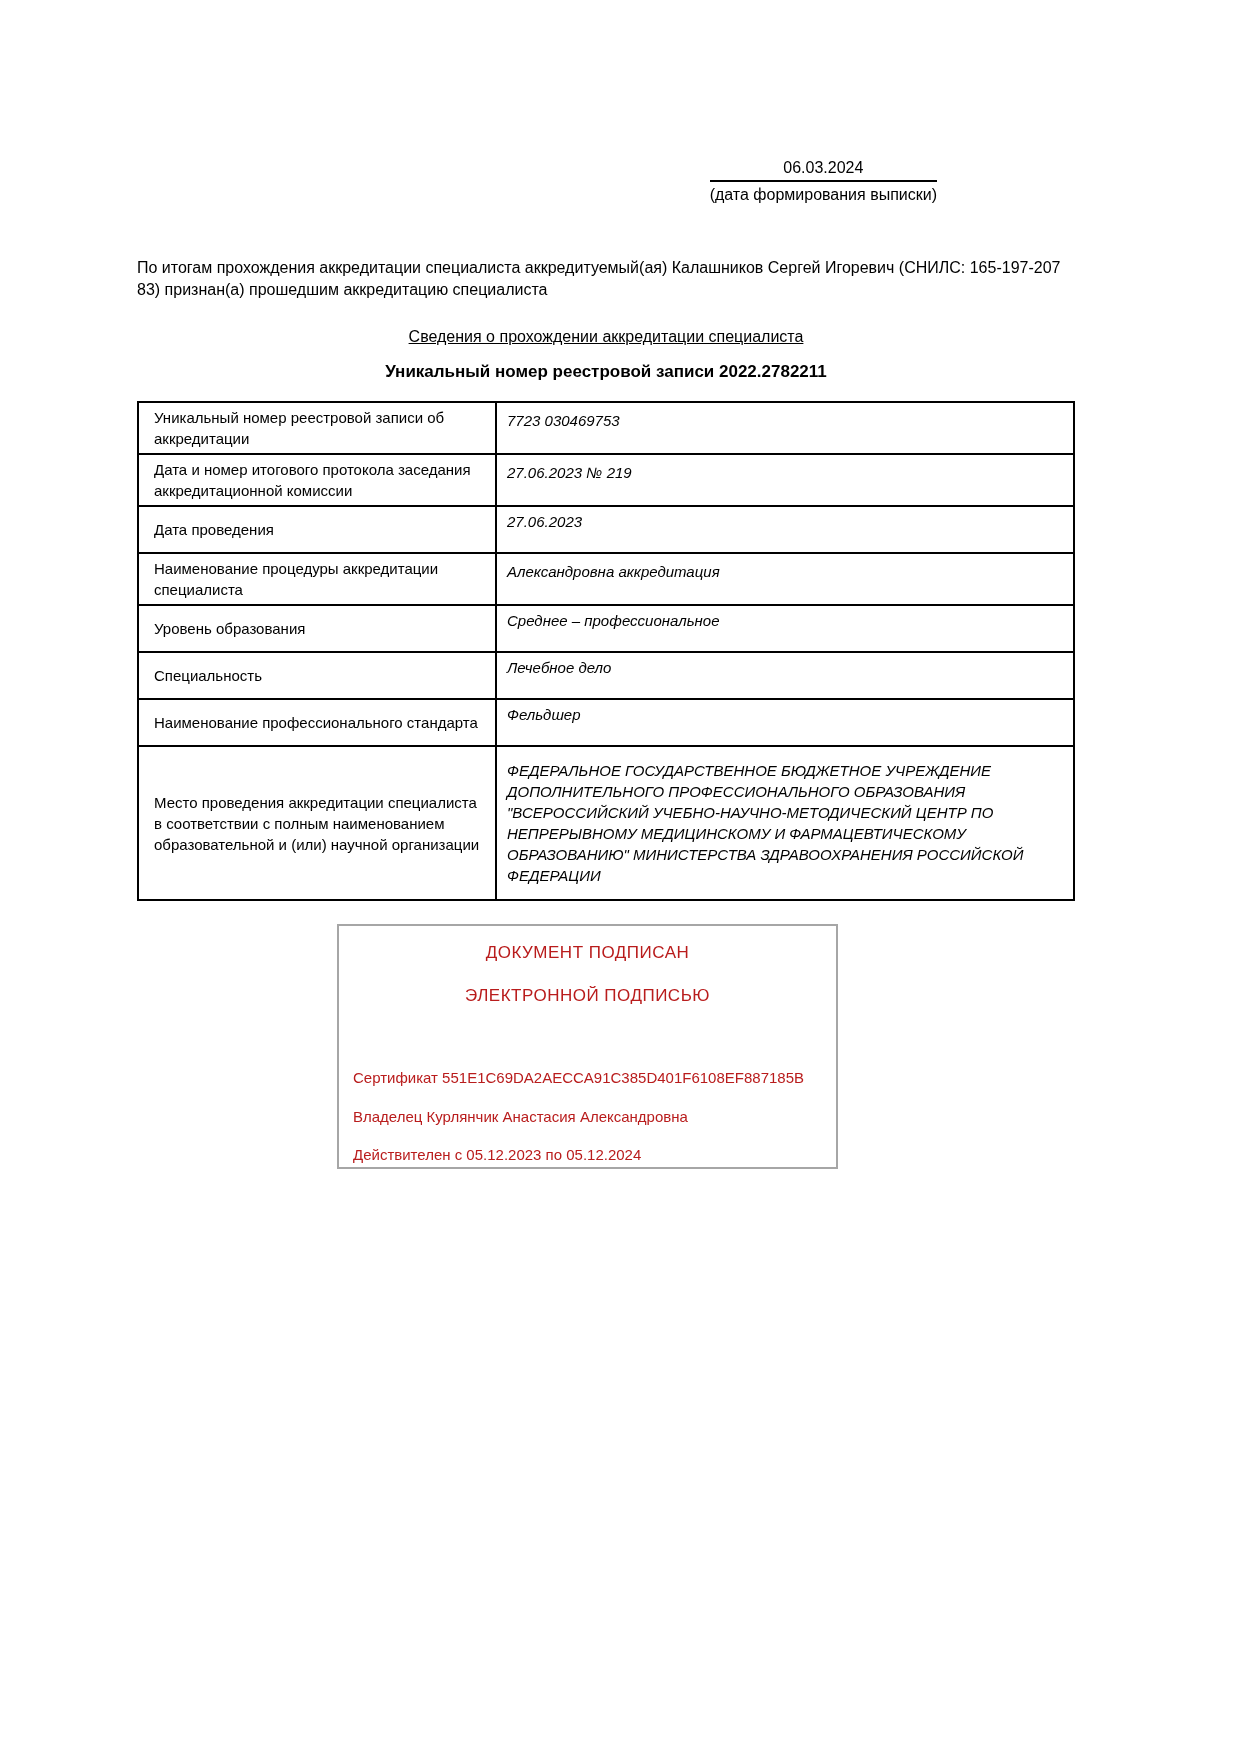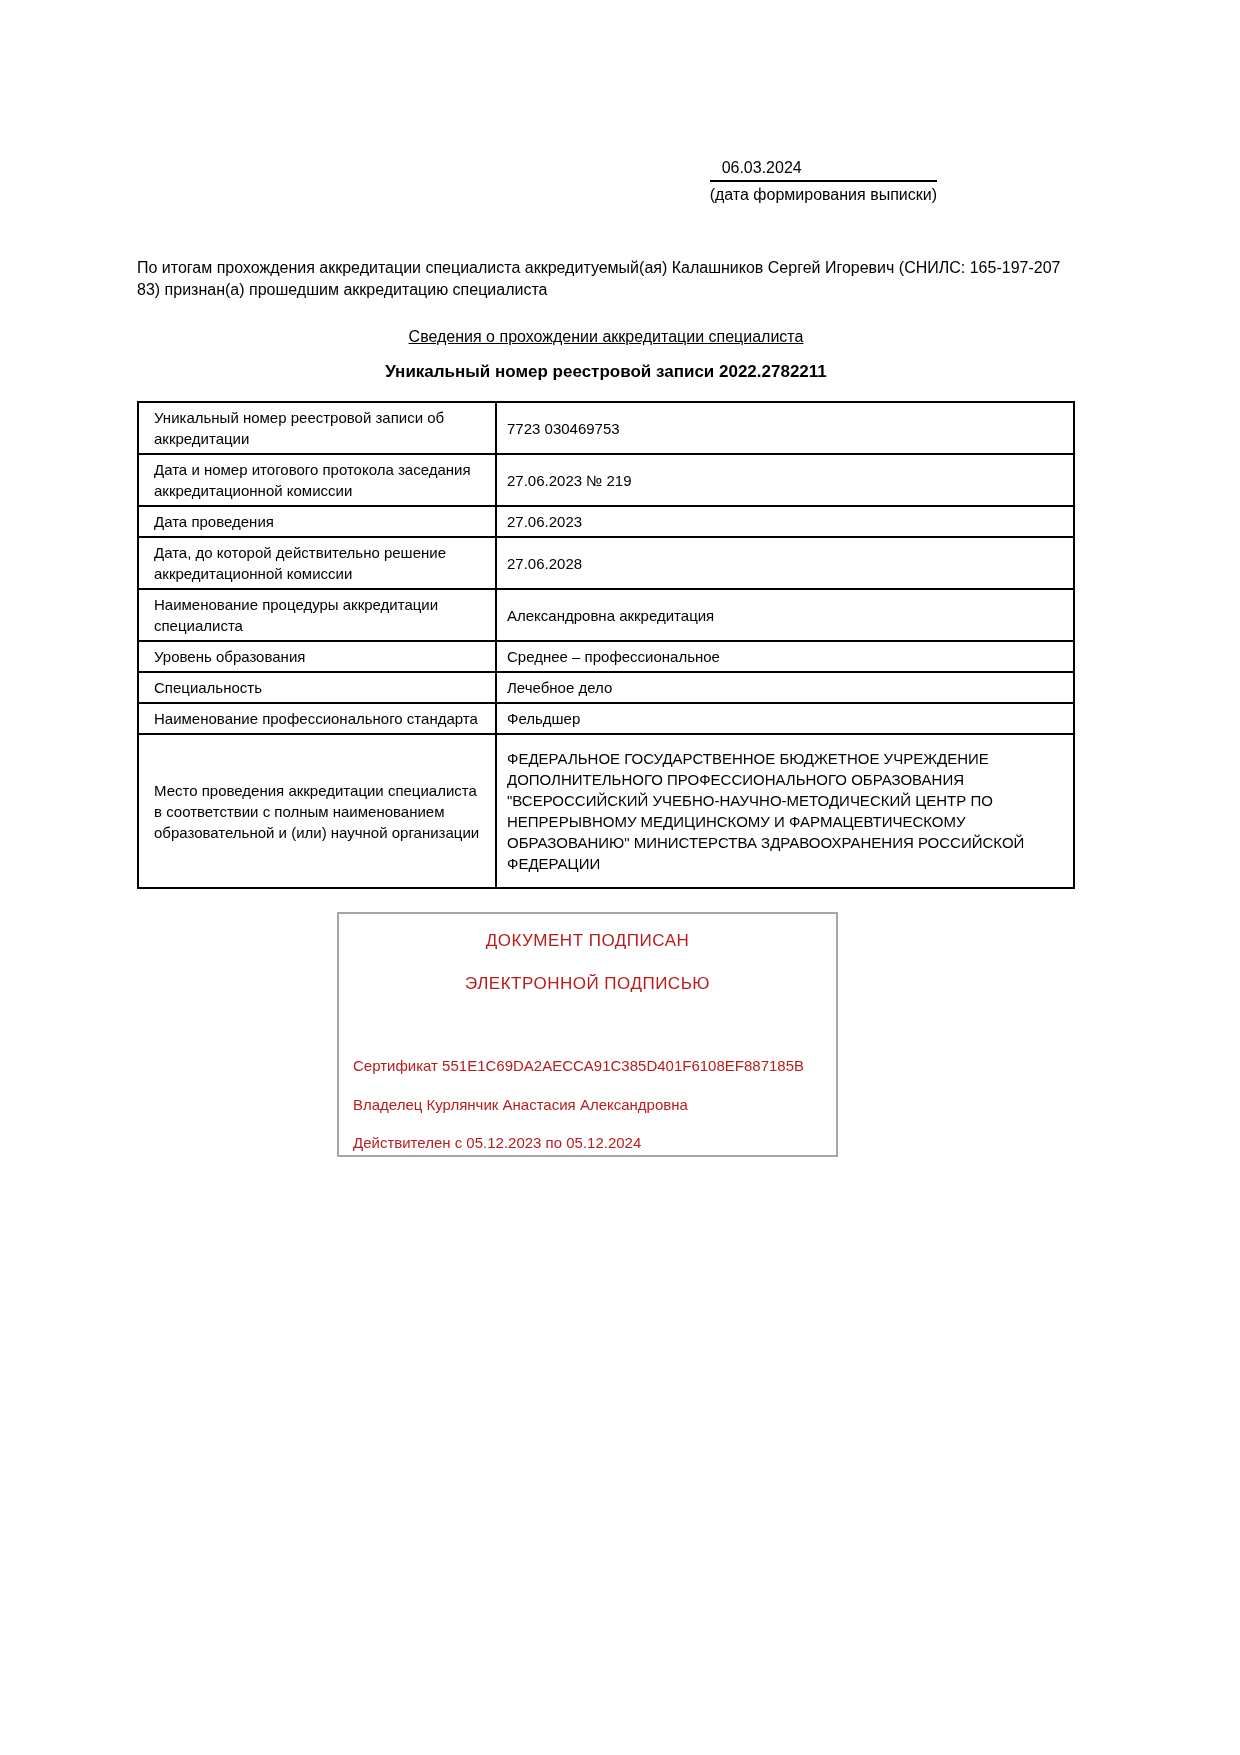--- a/index.html
+++ b/index.html
@@ -16,21 +16,21 @@
   .doc-title {
     margin: 0 auto;
     width: 600px;
     text-align: center;
     font-size: 17px;
     font-weight: bold;
     line-height: 30px;
   }
 
   .date-wrap { margin-top: 25px; text-align: right; padding-right: 138px; }
-  .date-block { display: inline-block; text-align: left; }
+  .date-block { display: inline-block; text-align: center; }
   .date-value {
     font-size: 16px; line-height: 20px;
     padding: 0 12px 2px;
     border-bottom: 2px solid #000;
   }
   .date-caption { font-size: 16px; line-height: 20px; padding-top: 3px; }
 
   .intro {
     margin: 52px auto 0;
     text-align: left;
@@ -60,21 +60,21 @@
     border-collapse: collapse;
     border: 2px solid #000;
   }
   table.acc-table td {
     border: 2px solid #000;
     font-size: 15px;
     line-height: 21px;
     vertical-align: middle;
   }
   td.cell-label { width: 333px; padding: 4px 8px 4px 15px; }
-  td.cell-value { padding: 4px 8px 4px 10px; }
+  td.cell-value { padding: 4px 8px 20px 10px; font-style: italic; }
   table.acc-table tr:last-child td { padding-top: 13px; padding-bottom: 13px; }
 
   .sig-box {
     margin: 23px 0 0 200px;
     width: 501px;
     height: 245px;
     box-sizing: border-box;
     border: 2px solid #a6a6a6;
     color: #b91c1c;
   }
@@ -112,24 +112,20 @@
           </tr>
           <tr>
             <td class="cell-label">Дата и номер итогового протокола заседания аккредитационной комиссии</td>
             <td class="cell-value">27.06.2023 № 219</td>
           </tr>
           <tr>
             <td class="cell-label">Дата проведения</td>
             <td class="cell-value">27.06.2023</td>
           </tr>
           <tr>
-            <td class="cell-label">Дата, до которой действительно решение аккредитационной комиссии</td>
-            <td class="cell-value">27.06.2028</td>
-          </tr>
-          <tr>
             <td class="cell-label">Наименование процедуры аккредитации специалиста</td>
             <td class="cell-value">Александровна аккредитация</td>
           </tr>
           <tr>
             <td class="cell-label">Уровень образования</td>
             <td class="cell-value">Среднее – профессиональное</td>
           </tr>
           <tr>
             <td class="cell-label">Специальность</td>
             <td class="cell-value">Лечебное дело</td>

